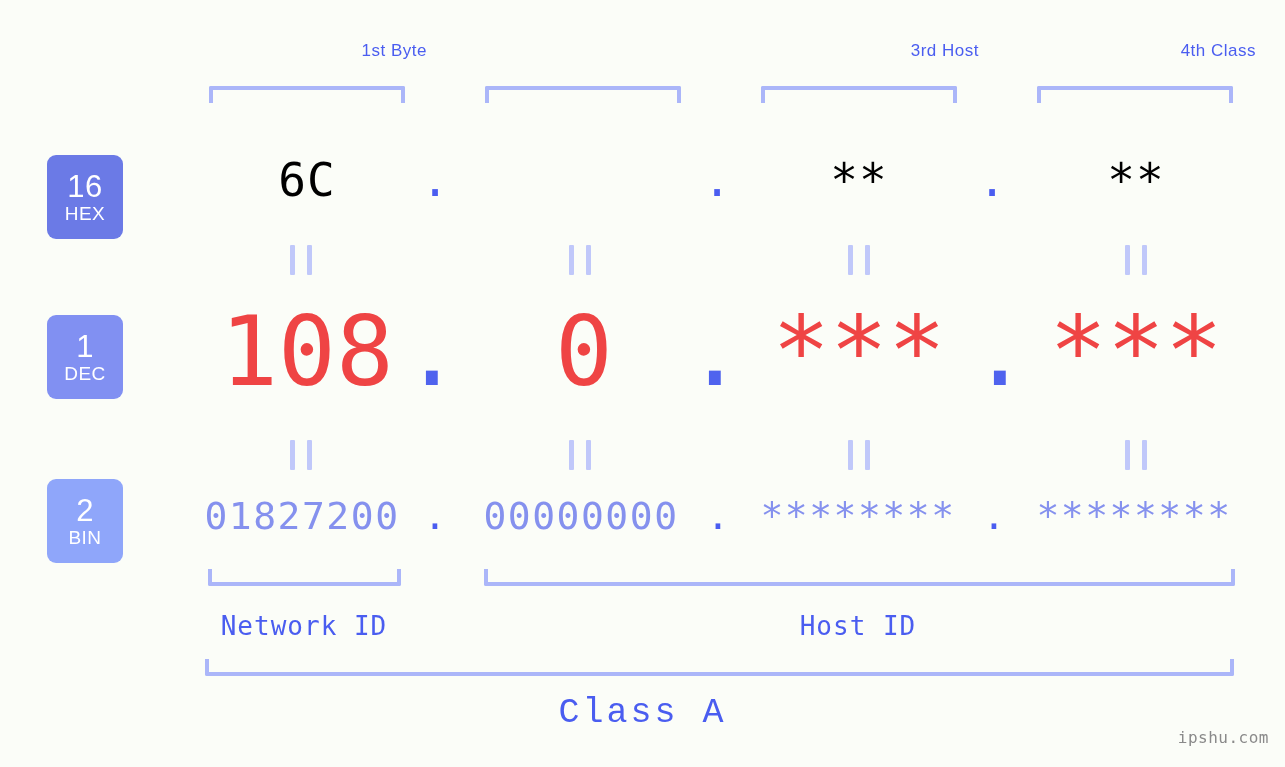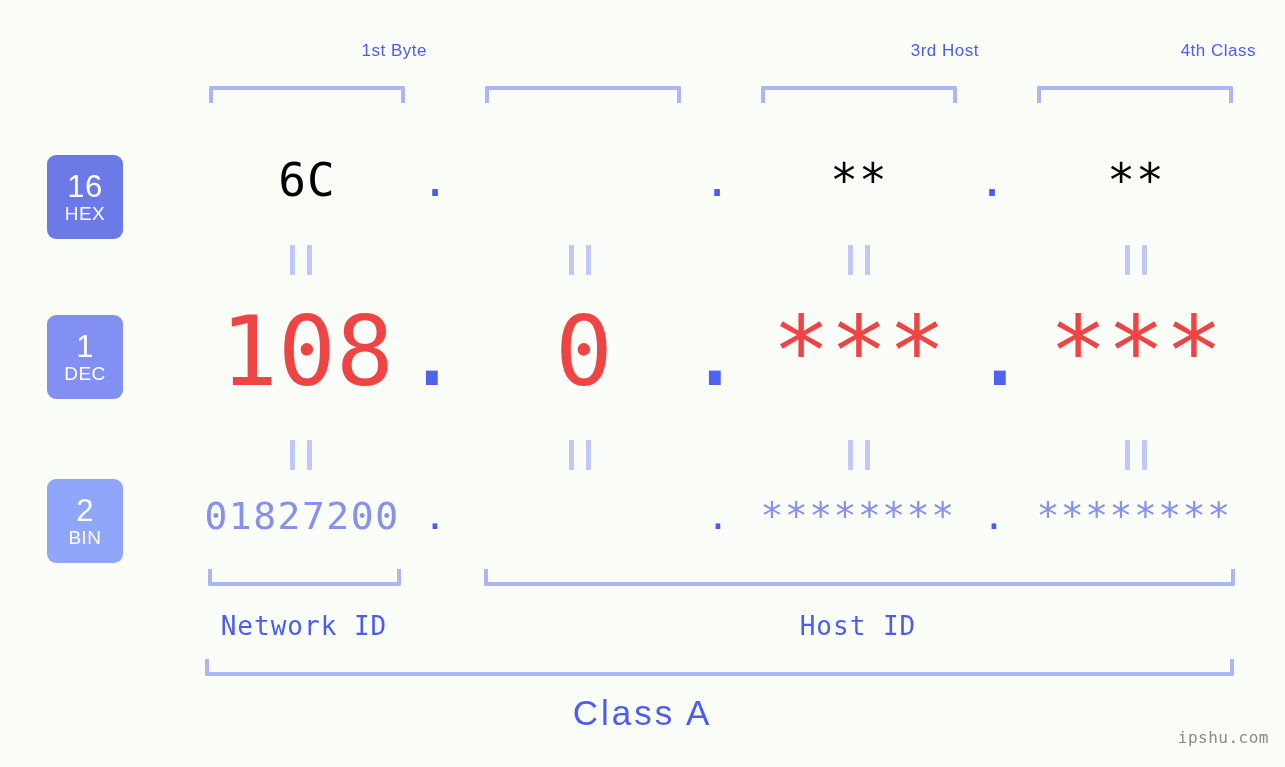--- a/index.html
+++ b/index.html
@@ -164,21 +164,21 @@
     font-size: 26px;
     line-height: 32px;
     color: #4a5df0;
     letter-spacing: 1px;
     white-space: nowrap;
   }
 
   .class-caption {
     position: absolute;
     text-align: center;
-    font-family: Liberation Sans, sans-serif;
+    font-family: Liberation Mono, monospace;
     font-size: 35px;
     line-height: 42px;
     color: #4a5df0;
     letter-spacing: 3px;
     white-space: nowrap;
   }
 
   
   .watermark {
     position: absolute;
@@ -268,20 +268,21 @@
       <i></i>
   </div>
   <div class="eq" style="left:1125px; top:440px;">
     <i></i>
       <i></i>
   </div>
 
   <div class="cell bin-val" style="left:182px; top:495px; width:240px;">01827200</div>
   <div class="cell bin-dot" style="left:406px; top:495px; width:58px;">.</div>
 
+  <div class="cell bin-val" style="left:461px; top:495px; width:240px;">00000000</div>
   <div class="cell bin-dot" style="left:689px; top:495px; width:58px;">.</div>
 
   <div class="cell bin-val" style="left:738px; top:495px; width:240px;">********</div>
   <div class="cell bin-dot" style="left:965px; top:495px; width:58px;">.</div>
 
   <div class="cell bin-val" style="left:1014px; top:495px; width:240px;">********</div>
 
   <div class="bracket-bottom" style="left:208px; top:569px; width:193px;"></div>
   <div class="bracket-bottom" style="left:484px; top:569px; width:751px;"></div>
 

